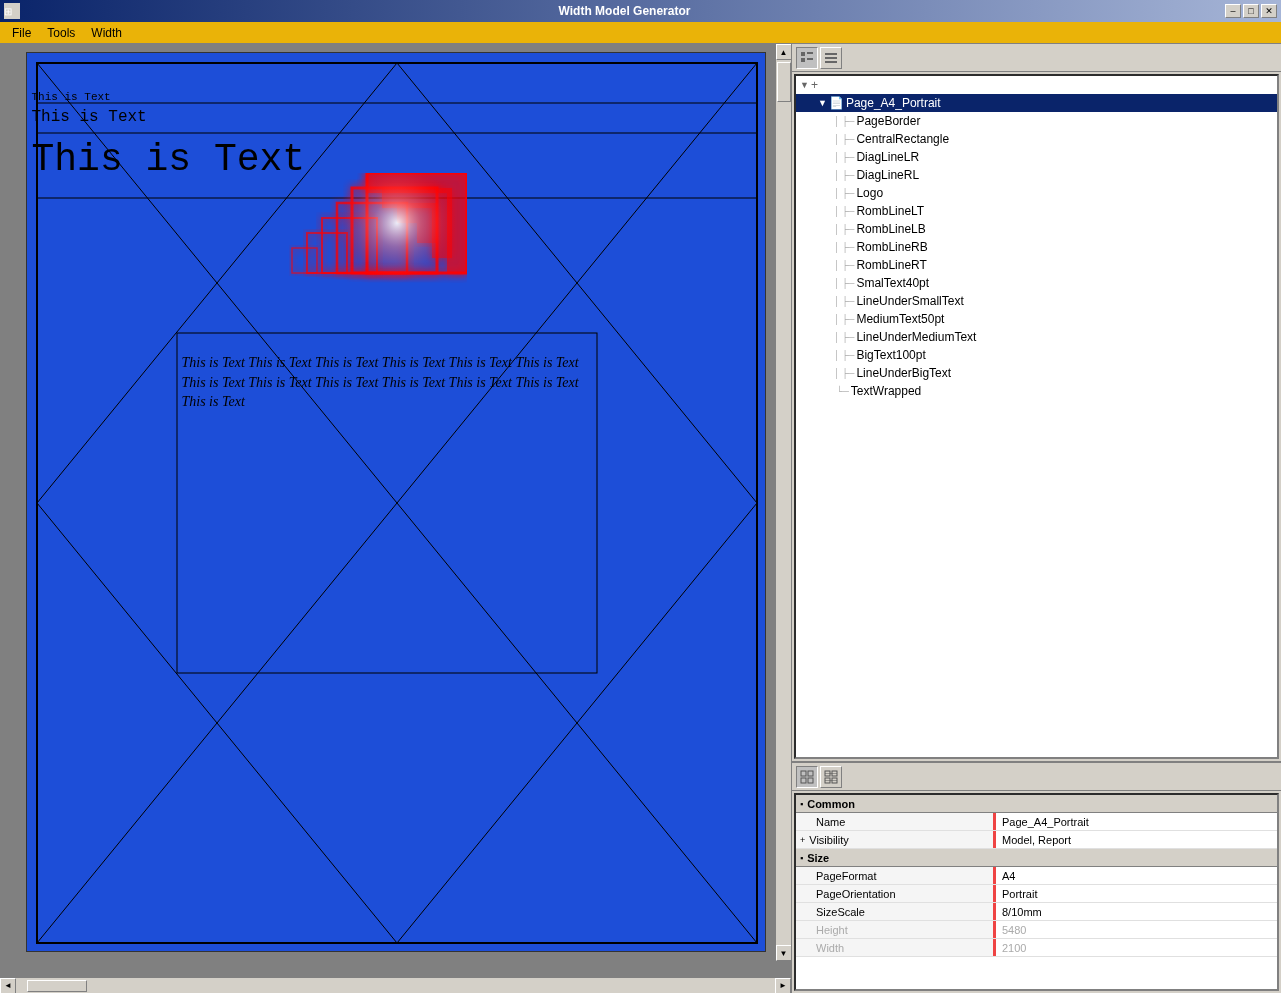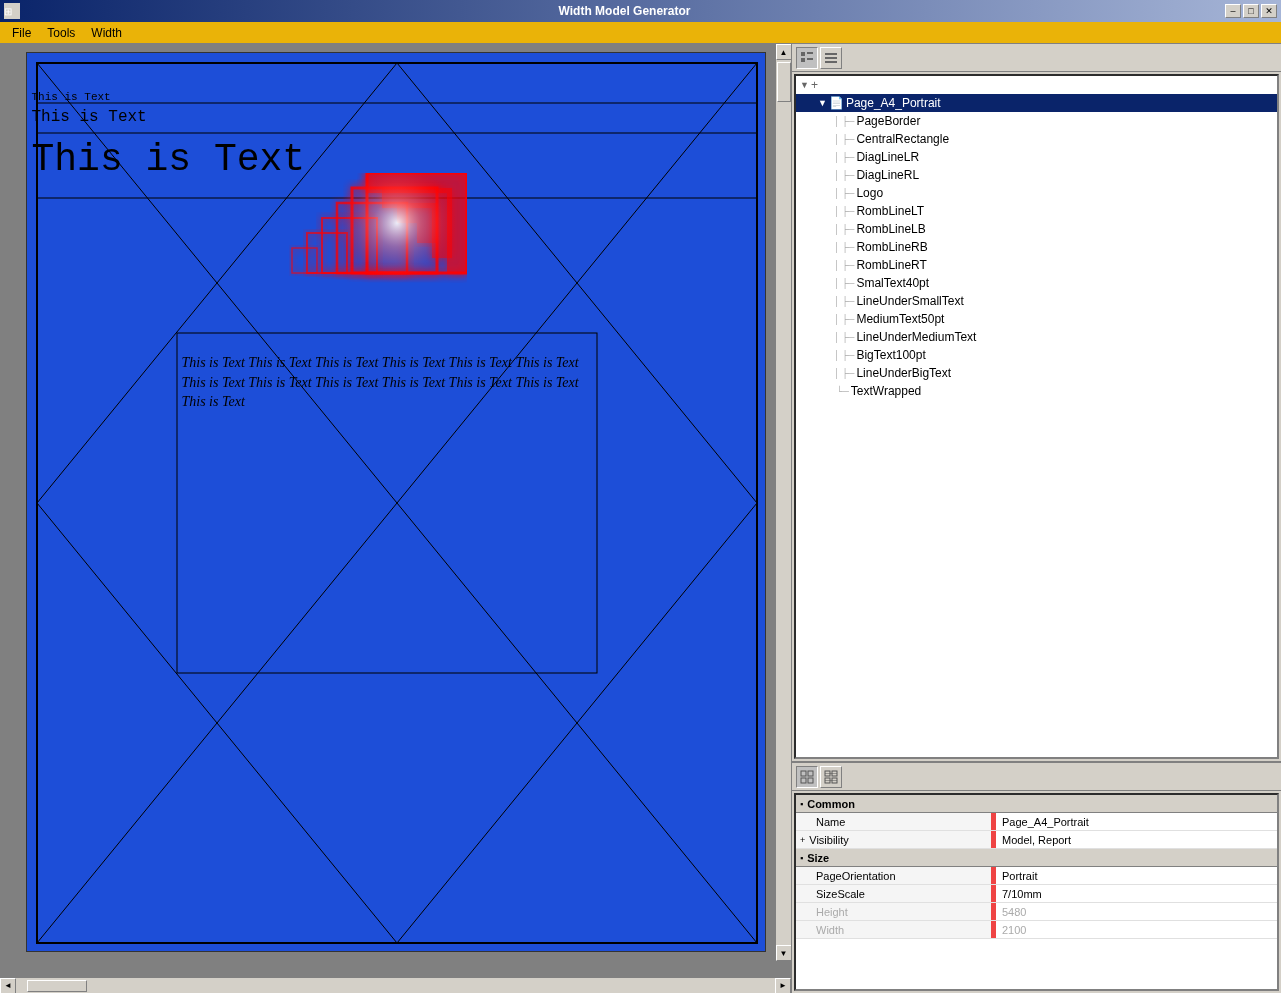--- a/index.html
+++ b/index.html
@@ -218,21 +218,21 @@
       display: flex;
       height: 18px;
       border-bottom: 1px solid #e0e0e0;
       font-size: 11px;
     }
     .props-row .prop-name {
       width: 200px;
       padding-left: 20px;
       display: flex;
       align-items: center;
-      border-right: 5px solid #ef4444;
+      border-right: 3px solid #ef4444;
       background: #f5f5f5;
       flex-shrink: 0;
     }
     .props-row .prop-name.has-expand { padding-left: 4px; }
     .props-row .prop-value {
       flex: 1;
       padding-left: 6px;
       display: flex;
       align-items: center;
       color: #000;
@@ -544,26 +544,30 @@
             Visibility
           </div>
           <div class="prop-value">Model, Report</div>
         </div>
 
         <div class="props-section-header">
           <span class="expand-btn">▪</span>
           <span>Size</span>
         </div>
         <div class="props-row">
+          <div class="prop-name">PageFormat</div>
+          <div class="prop-value">A4</div>
+        </div>
+        <div class="props-row">
           <div class="prop-name">PageOrientation</div>
           <div class="prop-value">Portrait</div>
         </div>
         <div class="props-row">
           <div class="prop-name">SizeScale</div>
-          <div class="prop-value">7/10mm</div>
+          <div class="prop-value">8/10mm</div>
         </div>
         <div class="props-row">
           <div class="prop-name" style="color:#aaa;">Height</div>
           <div class="prop-value" style="color:#aaa;">5480</div>
         </div>
         <div class="props-row">
           <div class="prop-name" style="color:#aaa;">Width</div>
           <div class="prop-value" style="color:#aaa;">2100</div>
         </div>
       </div>

